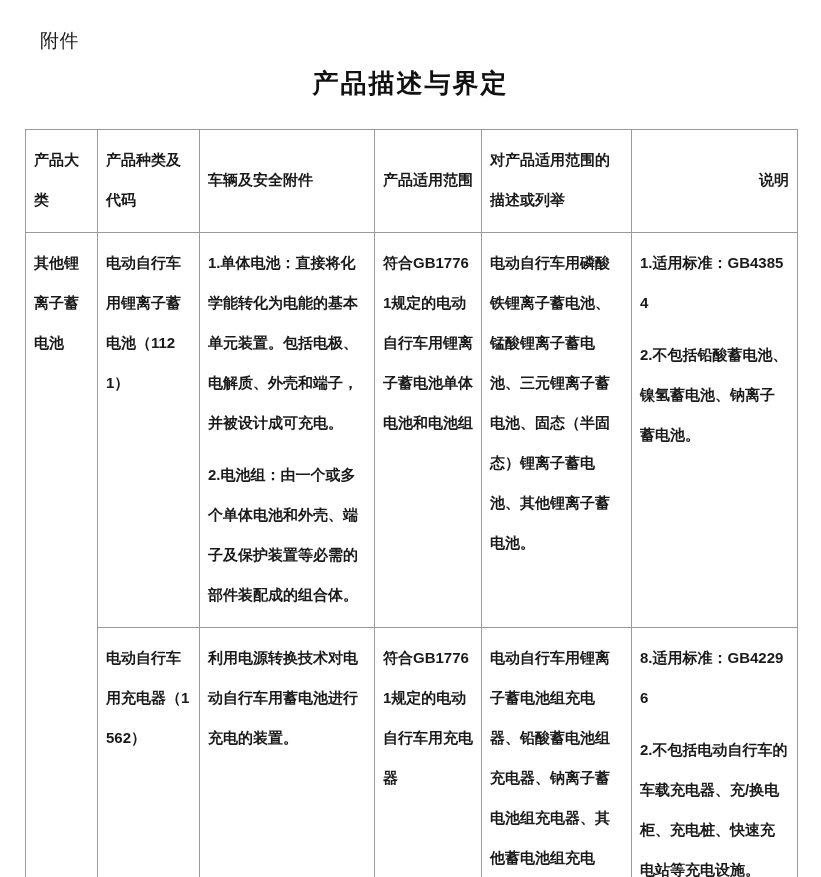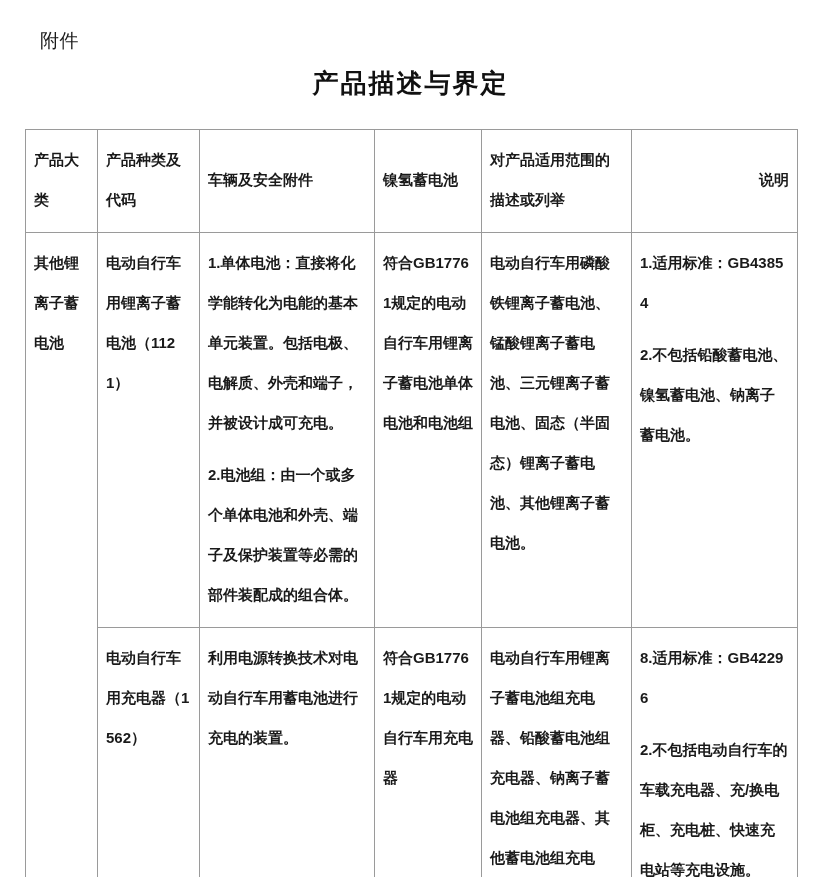--- a/index.html
+++ b/index.html
@@ -93,21 +93,21 @@
       <col class="col3">
       <col class="col4">
       <col class="col5">
       <col class="col6">
     </colgroup>
     <thead>
       <tr>
         <td>产品大类</td>
         <td>产品种类及代码</td>
         <td>车辆及安全附件</td>
-        <td>镍氢蓄电池</td>
+        <td>产品适用范围</td>
         <td>对产品适用范围的描述或列举</td>
         <td class="center">说明</td>
       </tr>
     </thead>
     <tbody>
       <tr>
         <td rowspan="2">其他锂离子蓄电池</td>
         <td>电动自行车用锂离子蓄电池（1121）</td>
         <td>
           <span class="cell-block">1.单体电池：直接将化学能转化为电能的基本单元装置。包括电极、电解质、外壳和端子，并被设计成可充电。</span>

